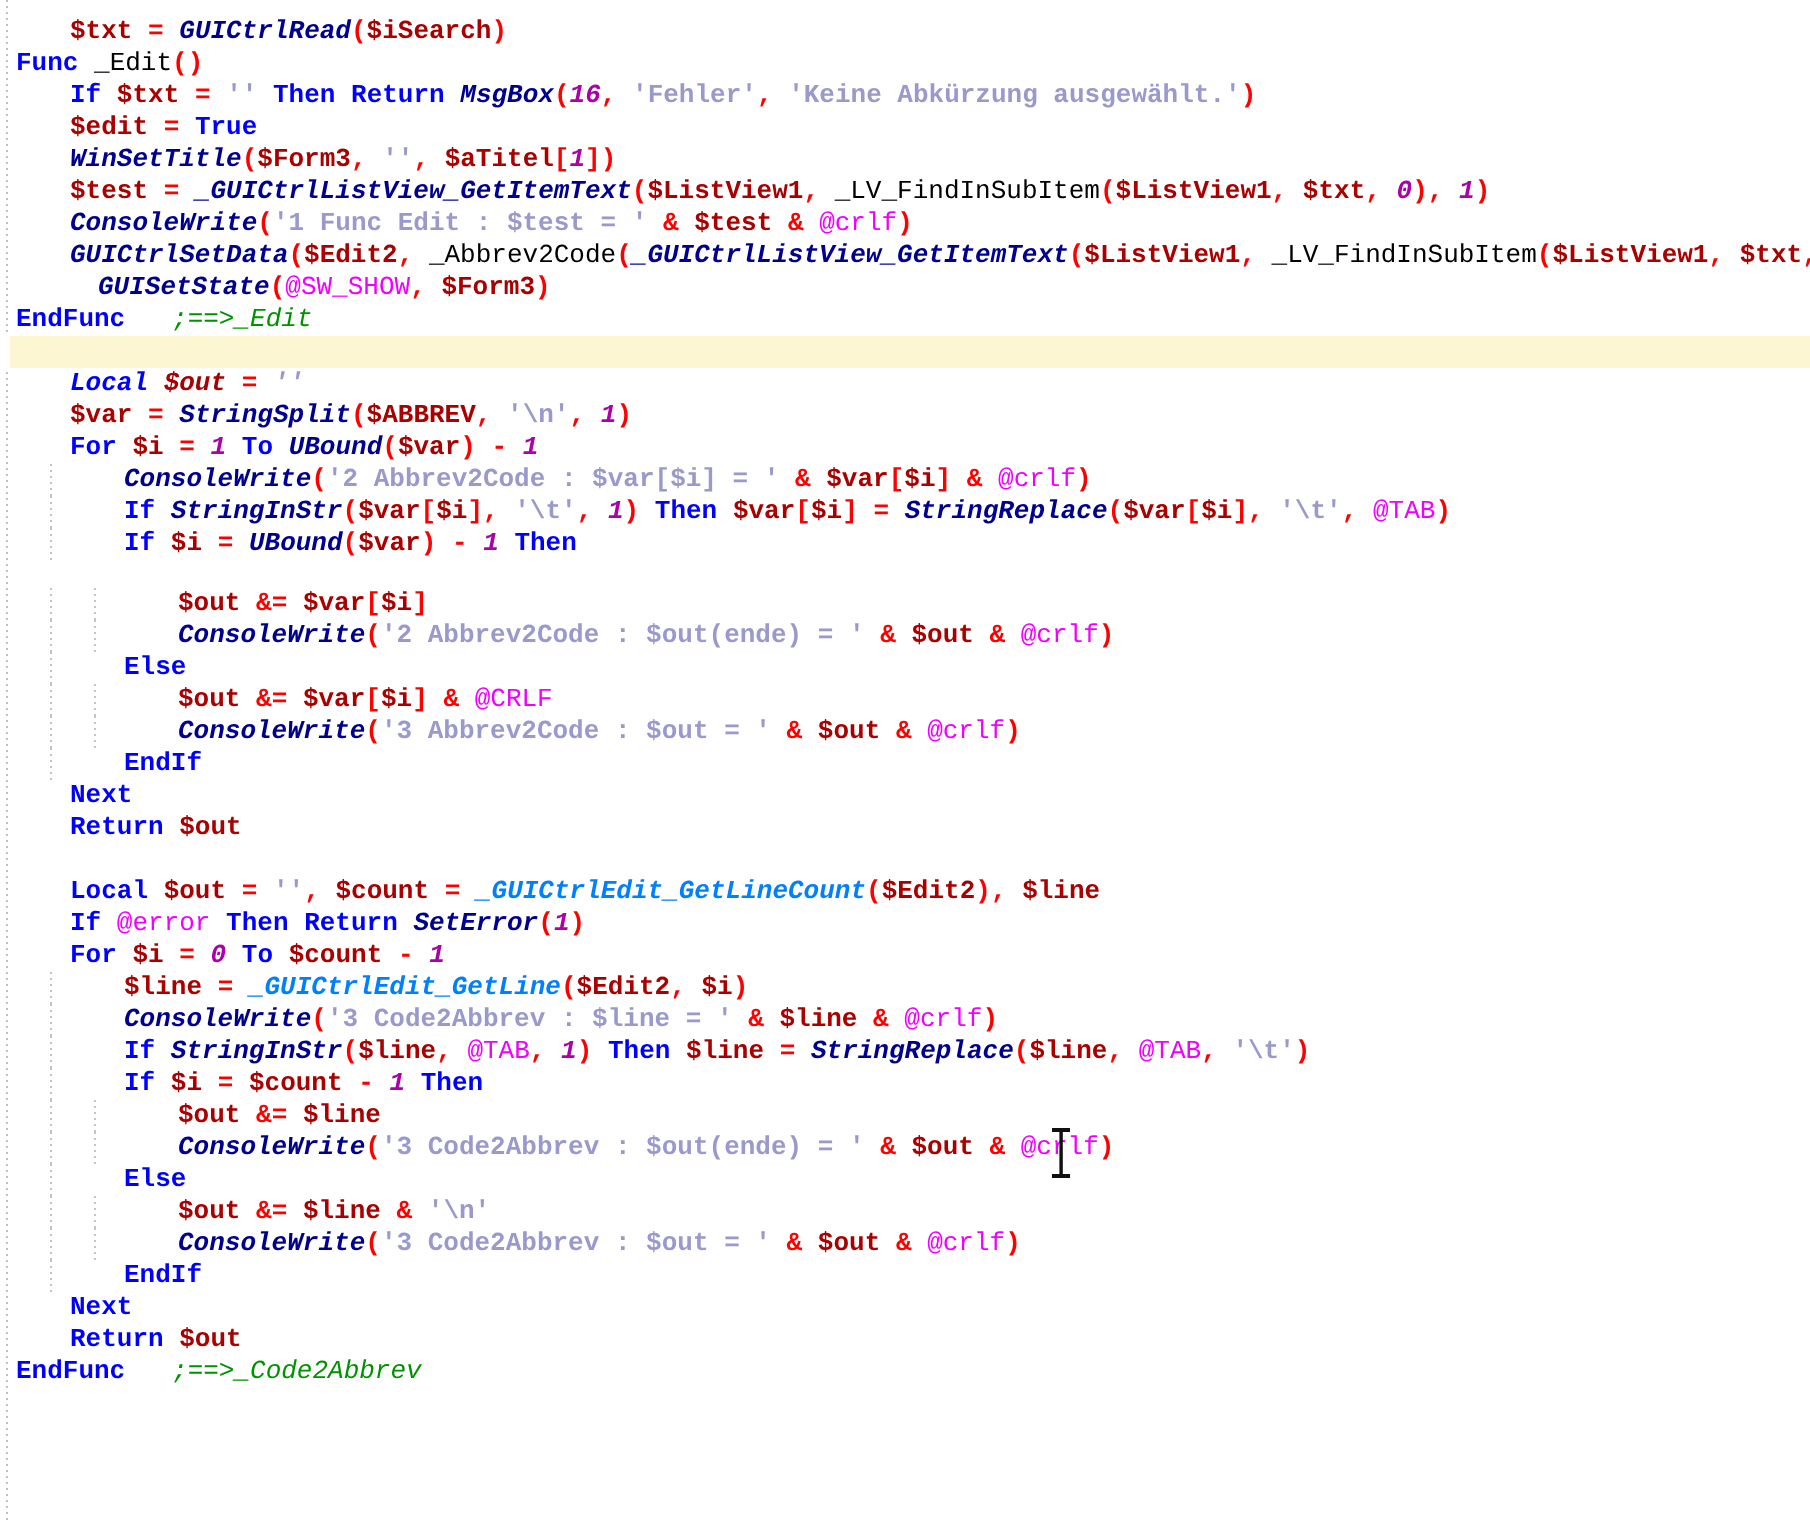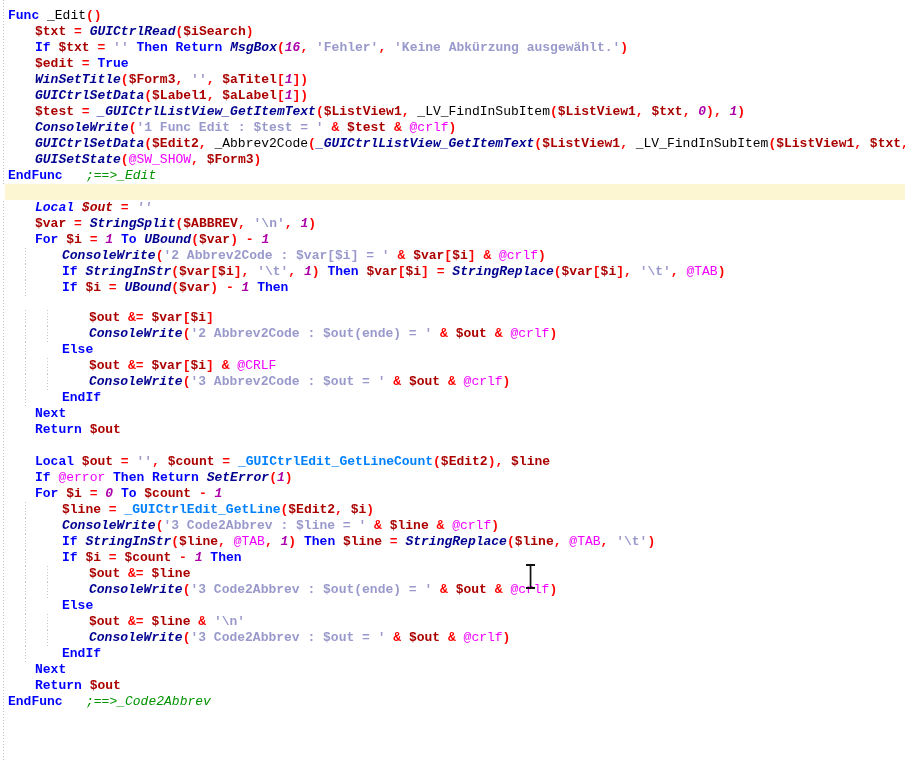--- a/index.html
+++ b/index.html
@@ -21,46 +21,45 @@
     position:absolute;top:0;bottom:0;width:1px;
     background:repeating-linear-gradient(to bottom,var(--guide) 0 1px,transparent 1px 3px);
   }
   #margin-line{
     position:absolute;left:3px;top:0;height:100%;width:1px;
     background:repeating-linear-gradient(to bottom,var(--marginline) 0 1px,transparent 1px 3px);
   }
   
   .tk-k{color:var(--c-k);font-weight:bold;}
   .tk-f{color:var(--c-f);font-weight:bold;font-style:italic;}
-  .tk-u{color:var(--c-u);font-weight:bold;}
+  .tk-u{color:var(--c-u);font-weight:bold;font-style:italic;}
   .tk-n{color:var(--c-n);}
   .tk-v{color:var(--c-v);font-weight:bold;}
   .tk-o{color:var(--c-o);font-weight:bold;}
   .tk-s{color:var(--c-s);font-weight:bold;}
   .tk-m{color:var(--c-m);font-weight:bold;font-style:italic;}
   .tk-M{color:var(--c-M);font-weight:normal;}
   .tk-c{color:var(--c-c);font-style:italic;}
   #ibeam{position:absolute;width:13px;height:26px;pointer-events:none;}
 </style>
 </head>
 <body>
 
 <div id="editor">
   <div id="margin-line"></div>
   <div id="lines">
+      <div class="line" style="padding-left: 35px;"><span class="tk-v">$txt</span><span class="tk-n"> </span><span class="tk-o">=</span><span class="tk-n"> </span><span class="tk-f">GUICtrlRead</span><span class="tk-o">(</span><span class="tk-v">$iSearch</span><span class="tk-o">)</span></div>
       <div class="line" style="padding-left: 8px;"><span class="tk-k">Func</span><span class="tk-n"> _Edit</span><span class="tk-o">()</span></div>
-      <div class="line" style="padding-left: 35px;"><span class="tk-v">$txt</span><span class="tk-n"> </span><span class="tk-o">=</span><span class="tk-n"> </span><span class="tk-f">GUICtrlRead</span><span class="tk-o">(</span><span class="tk-v">$iSearch</span><span class="tk-o">)</span></div>
       <div class="line" style="padding-left: 35px;"><span class="tk-k">If</span><span class="tk-n"> </span><span class="tk-v">$txt</span><span class="tk-n"> </span><span class="tk-o">=</span><span class="tk-n"> </span><span class="tk-s">''</span><span class="tk-n"> </span><span class="tk-k">Then</span><span class="tk-n"> </span><span class="tk-k">Return</span><span class="tk-n"> </span><span class="tk-f">MsgBox</span><span class="tk-o">(</span><span class="tk-m">16</span><span class="tk-o">,</span><span class="tk-n"> </span><span class="tk-s">'Fehler'</span><span class="tk-o">,</span><span class="tk-n"> </span><span class="tk-s">'Keine Abkürzung ausgewählt.'</span><span class="tk-o">)</span></div>
       <div class="line" style="padding-left: 35px;"><span class="tk-v">$edit</span><span class="tk-n"> </span><span class="tk-o">=</span><span class="tk-n"> </span><span class="tk-k">True</span></div>
       <div class="line" style="padding-left: 35px;"><span class="tk-f">WinSetTitle</span><span class="tk-o">(</span><span class="tk-v">$Form3</span><span class="tk-o">,</span><span class="tk-n"> </span><span class="tk-s">''</span><span class="tk-o">,</span><span class="tk-n"> </span><span class="tk-v">$aTitel</span><span class="tk-o">[</span><span class="tk-m">1</span><span class="tk-o">])</span></div>
-      <div class="line" style="padding-left: 35px;"><span class="tk-f">GUICtrlSetData</span><span class="tk-o">(</span><span class="tk-v">$Label1</span><span class="tk-o">,</span><span class="tk-n"> </span><span class="tk-v">$aLabel</span><span class="tk-o">[</span><span class="tk-m">1</span><span class="tk-o">])</span></div>
       <div class="line" style="padding-left: 35px;"><span class="tk-v">$test</span><span class="tk-n"> </span><span class="tk-o">=</span><span class="tk-n"> </span><span class="tk-f">_GUICtrlListView_GetItemText</span><span class="tk-o">(</span><span class="tk-v">$ListView1</span><span class="tk-o">,</span><span class="tk-n"> _LV_FindInSubItem</span><span class="tk-o">(</span><span class="tk-v">$ListView1</span><span class="tk-o">,</span><span class="tk-n"> </span><span class="tk-v">$txt</span><span class="tk-o">,</span><span class="tk-n"> </span><span class="tk-m">0</span><span class="tk-o">),</span><span class="tk-n"> </span><span class="tk-m">1</span><span class="tk-o">)</span></div>
       <div class="line" style="padding-left: 35px;"><span class="tk-f">ConsoleWrite</span><span class="tk-o">(</span><span class="tk-s">'1 Func Edit : $test = '</span><span class="tk-n"> </span><span class="tk-o">&amp;</span><span class="tk-n"> </span><span class="tk-v">$test</span><span class="tk-n"> </span><span class="tk-o">&amp;</span><span class="tk-n"> </span><span class="tk-M">@crlf</span><span class="tk-o">)</span></div>
       <div class="line" style="padding-left: 35px;"><span class="tk-f">GUICtrlSetData</span><span class="tk-o">(</span><span class="tk-v">$Edit2</span><span class="tk-o">,</span><span class="tk-n"> _Abbrev2Code</span><span class="tk-o">(</span><span class="tk-f">_GUICtrlListView_GetItemText</span><span class="tk-o">(</span><span class="tk-v">$ListView1</span><span class="tk-o">,</span><span class="tk-n"> _LV_FindInSubItem</span><span class="tk-o">(</span><span class="tk-v">$ListView1</span><span class="tk-o">,</span><span class="tk-n"> </span><span class="tk-v">$txt</span><span class="tk-o">,</span></div>
-      <div class="line" style="padding-left: 35px;"><span class="tk-f">GUISetState</span><span class="tk-o">(</span><span class="tk-M">@SW_SHOW</span><span class="tk-o">,</span><span class="tk-n"> </span><span class="tk-v">$Form3</span><span class="tk-o">)</span></div>
+      <div class="line" style="padding-left: 49px;"><span class="tk-f">GUISetState</span><span class="tk-o">(</span><span class="tk-M">@SW_SHOW</span><span class="tk-o">,</span><span class="tk-n"> </span><span class="tk-v">$Form3</span><span class="tk-o">)</span></div>
       <div class="line" style="padding-left: 8px;"><span class="tk-k">EndFunc</span><span class="tk-n">   </span><span class="tk-c">;==&gt;_Edit</span></div>
       <div class="line caret-line" style="padding-left: 8px;"></div>
       <div class="line" style="padding-left: 35px; font-style: italic;"><span class="tk-k">Local</span><span class="tk-n"> </span><span class="tk-v">$out</span><span class="tk-n"> </span><span class="tk-o">=</span><span class="tk-n"> </span><span class="tk-s">''</span></div>
       <div class="line" style="padding-left: 35px;"><span class="tk-v">$var</span><span class="tk-n"> </span><span class="tk-o">=</span><span class="tk-n"> </span><span class="tk-f">StringSplit</span><span class="tk-o">(</span><span class="tk-v">$ABBREV</span><span class="tk-o">,</span><span class="tk-n"> </span><span class="tk-s">'\n'</span><span class="tk-o">,</span><span class="tk-n"> </span><span class="tk-m">1</span><span class="tk-o">)</span></div>
       <div class="line" style="padding-left: 35px;"><span class="tk-k">For</span><span class="tk-n"> </span><span class="tk-v">$i</span><span class="tk-n"> </span><span class="tk-o">=</span><span class="tk-n"> </span><span class="tk-m">1</span><span class="tk-n"> </span><span class="tk-k">To</span><span class="tk-n"> </span><span class="tk-f">UBound</span><span class="tk-o">(</span><span class="tk-v">$var</span><span class="tk-o">)</span><span class="tk-n"> </span><span class="tk-o">-</span><span class="tk-n"> </span><span class="tk-m">1</span></div>
       <div class="line" style="padding-left: 62px;"><span class="guide" style="left: 25px;"></span><span class="tk-f">ConsoleWrite</span><span class="tk-o">(</span><span class="tk-s">'2 Abbrev2Code : $var[$i] = '</span><span class="tk-n"> </span><span class="tk-o">&amp;</span><span class="tk-n"> </span><span class="tk-v">$var</span><span class="tk-o">[</span><span class="tk-v">$i</span><span class="tk-o">]</span><span class="tk-n"> </span><span class="tk-o">&amp;</span><span class="tk-n"> </span><span class="tk-M">@crlf</span><span class="tk-o">)</span></div>
       <div class="line" style="padding-left: 62px;"><span class="guide" style="left: 25px;"></span><span class="tk-k">If</span><span class="tk-n"> </span><span class="tk-f">StringInStr</span><span class="tk-o">(</span><span class="tk-v">$var</span><span class="tk-o">[</span><span class="tk-v">$i</span><span class="tk-o">],</span><span class="tk-n"> </span><span class="tk-s">'\t'</span><span class="tk-o">,</span><span class="tk-n"> </span><span class="tk-m">1</span><span class="tk-o">)</span><span class="tk-n"> </span><span class="tk-k">Then</span><span class="tk-n"> </span><span class="tk-v">$var</span><span class="tk-o">[</span><span class="tk-v">$i</span><span class="tk-o">]</span><span class="tk-n"> </span><span class="tk-o">=</span><span class="tk-n"> </span><span class="tk-f">StringReplace</span><span class="tk-o">(</span><span class="tk-v">$var</span><span class="tk-o">[</span><span class="tk-v">$i</span><span class="tk-o">],</span><span class="tk-n"> </span><span class="tk-s">'\t'</span><span class="tk-o">,</span><span class="tk-n"> </span><span class="tk-M">@TAB</span><span class="tk-o">)</span></div>
       <div class="line" style="padding-left: 62px;"><span class="guide" style="left: 25px;"></span><span class="tk-k">If</span><span class="tk-n"> </span><span class="tk-v">$i</span><span class="tk-n"> </span><span class="tk-o">=</span><span class="tk-n"> </span><span class="tk-f">UBound</span><span class="tk-o">(</span><span class="tk-v">$var</span><span class="tk-o">)</span><span class="tk-n"> </span><span class="tk-o">-</span><span class="tk-n"> </span><span class="tk-m">1</span><span class="tk-n"> </span><span class="tk-k">Then</span></div>
       <div class="line" style="padding-left: 89px; margin-top: 14px;"><span class="guide" style="left: 25px;"></span><span class="guide" style="left: 47px;"></span><span class="tk-v">$out</span><span class="tk-n"> </span><span class="tk-o">&amp;=</span><span class="tk-n"> </span><span class="tk-v">$var</span><span class="tk-o">[</span><span class="tk-v">$i</span><span class="tk-o">]</span></div>
       <div class="line" style="padding-left: 89px;"><span class="guide" style="left: 25px;"></span><span class="guide" style="left: 47px;"></span><span class="tk-f">ConsoleWrite</span><span class="tk-o">(</span><span class="tk-s">'2 Abbrev2Code : $out(ende) = '</span><span class="tk-n"> </span><span class="tk-o">&amp;</span><span class="tk-n"> </span><span class="tk-v">$out</span><span class="tk-n"> </span><span class="tk-o">&amp;</span><span class="tk-n"> </span><span class="tk-M">@crlf</span><span class="tk-o">)</span></div>

